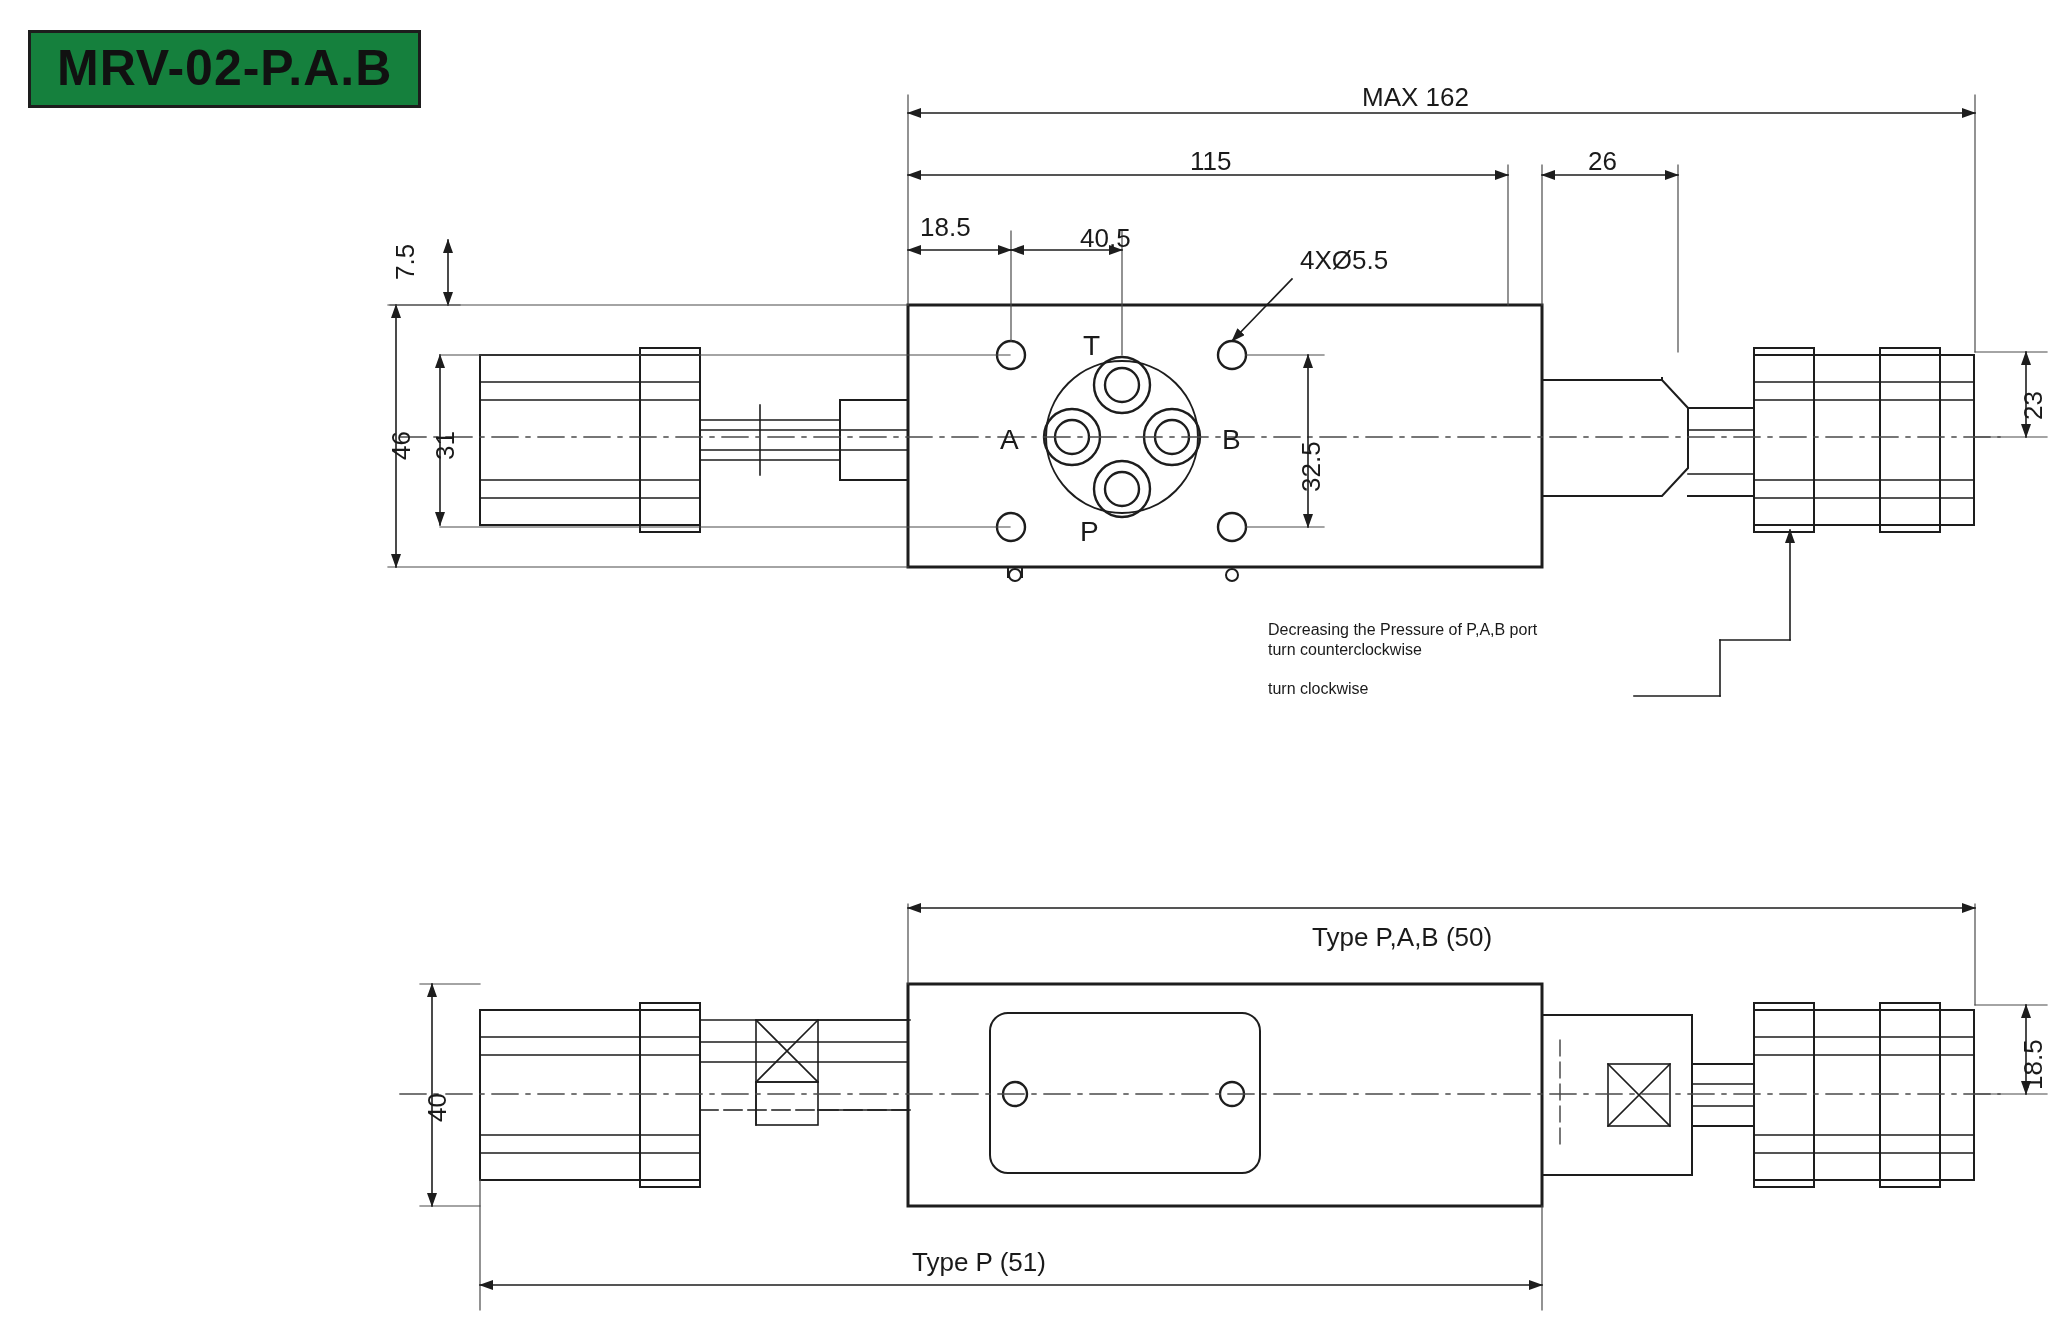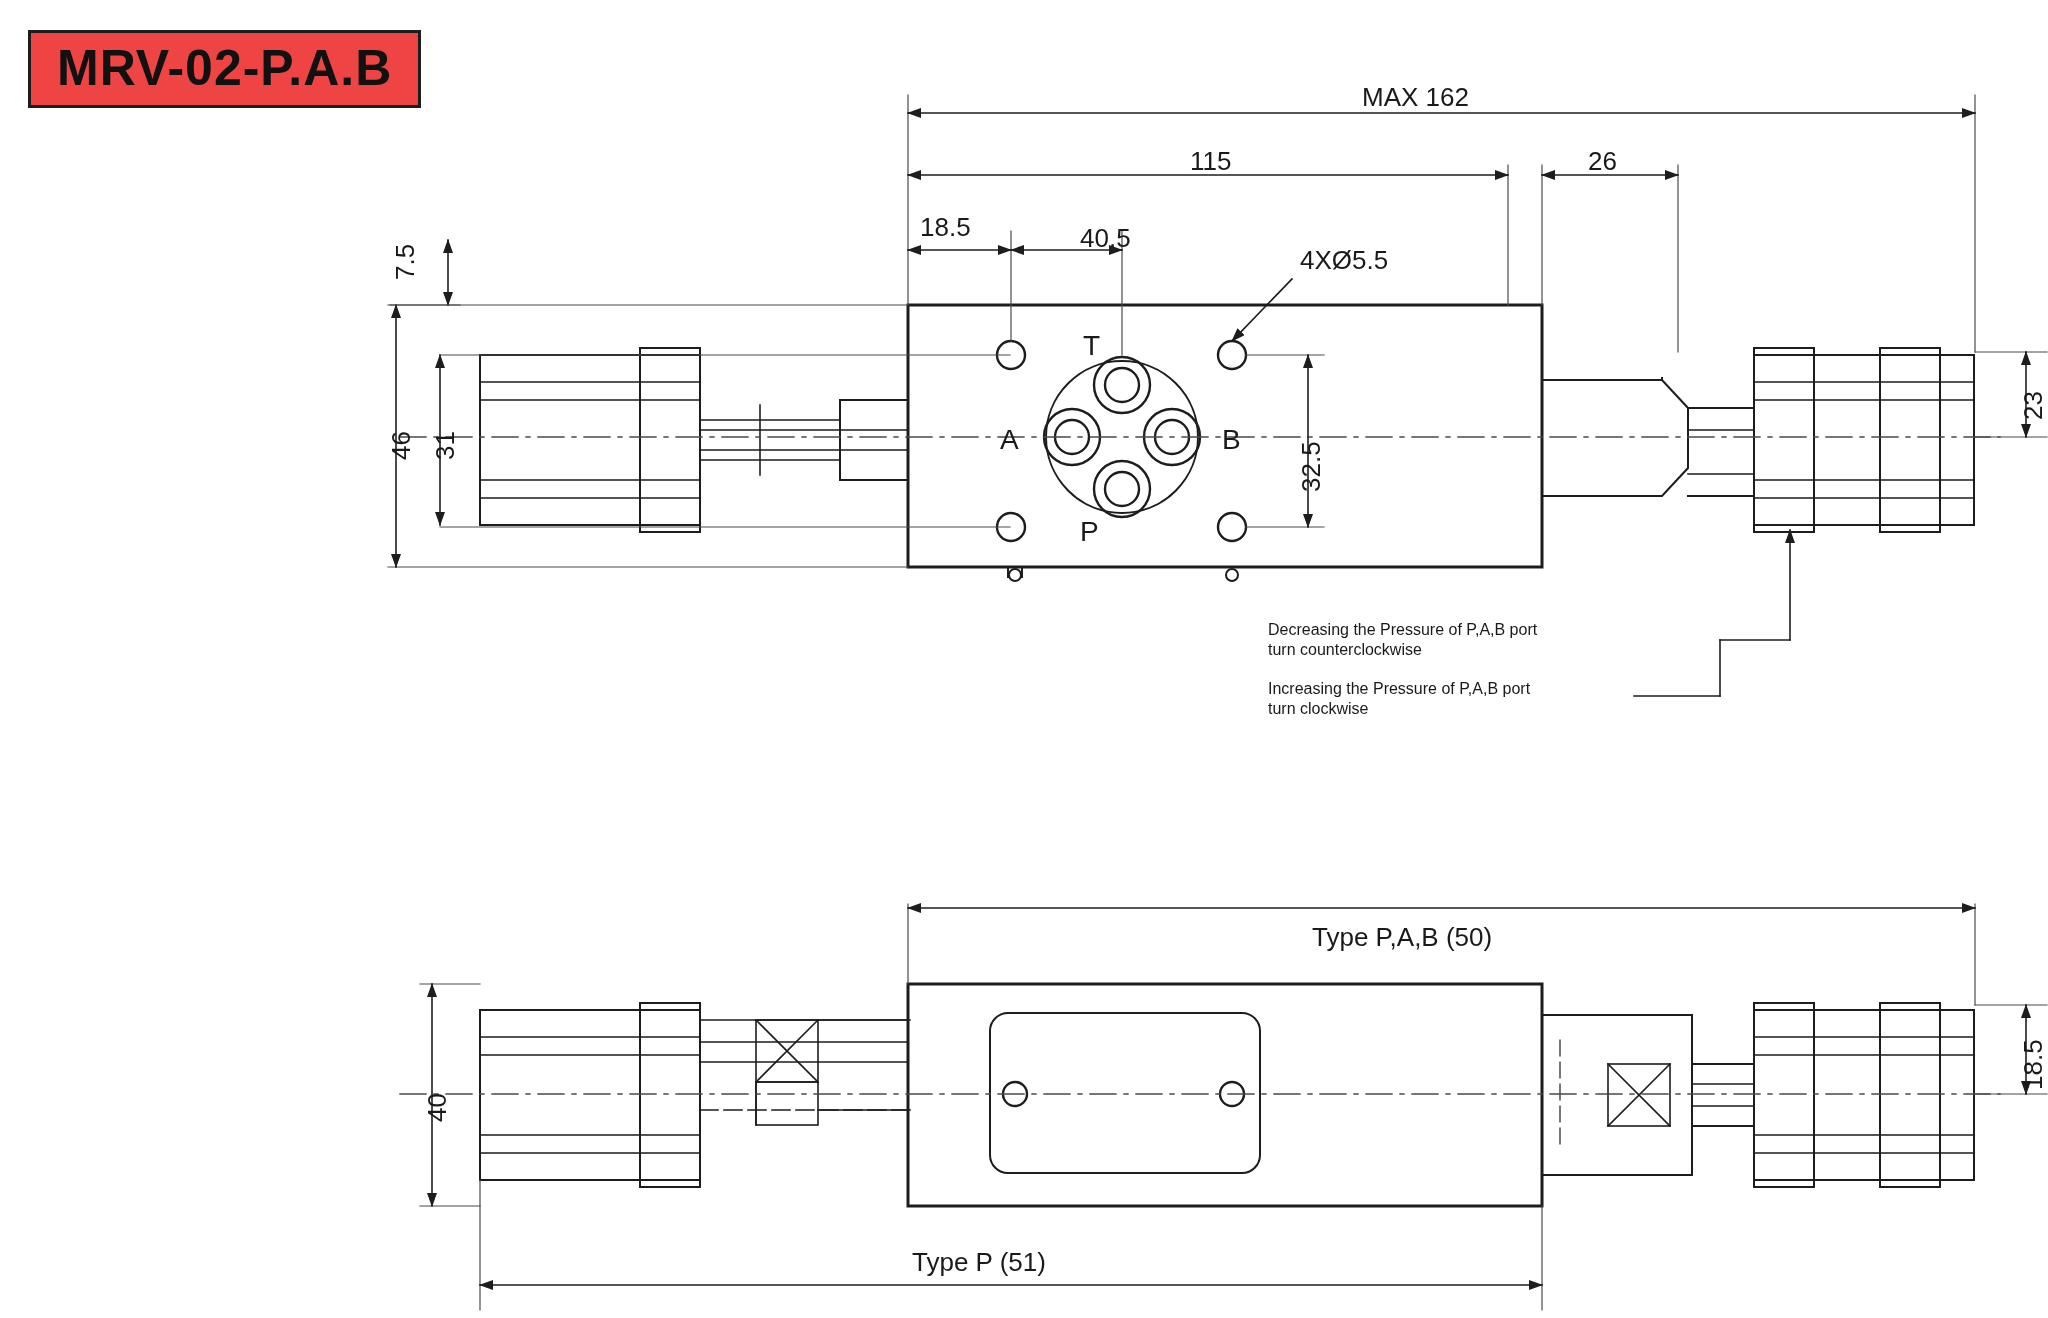--- a/index.html
+++ b/index.html
@@ -26,21 +26,21 @@
     left: 0; top: 0;
     width: 2048px;
     height: 1318px;
   }
   .title-box {
     position: absolute;
     left: 28px;
     top: 30px;
     border: 3px solid #1d1d1d;
     padding: 10px 26px 12px 26px;
-    background: #ef4444;
+    background: #15803d;
   }
   .title-text {
     font-size: 50px;
     font-weight: bold;
     letter-spacing: 1px;
     line-height: 1;
     color: #111111;
     white-space: nowrap;
   }
   .note-block {
@@ -266,21 +266,20 @@
 
   <div class="port-label" style="left:1083px; top:330px;">T</div>
   <div class="port-label" style="left:1000px; top:424px;">A</div>
   <div class="port-label" style="left:1222px; top:424px;">B</div>
   <div class="port-label" style="left:1080px; top:516px;">P</div>
 
   <div class="note-block">
     <div class="note-line">Decreasing the Pressure of P,A,B port</div>
     <div class="note-line">turn counterclockwise</div>
     <div class="note-gap"></div>
-    <div class="note-line">Increasing the Pressure of P,A,B port</div>
     <div class="note-line">turn clockwise</div>
   </div>
 
   <div class="span-label" style="left:1312px; top:922px;text-align:right;">Type P,A,B (50)</div>
   <div class="span-label" style="left:912px; top:1247px;">Type P (51)</div>
   <div class="dim-label vert" style="left:422px; top:1122px;">40</div>
   <div class="dim-label vert" style="left:2018px; top:1090px;">18.5</div>
 
 </div>
 

